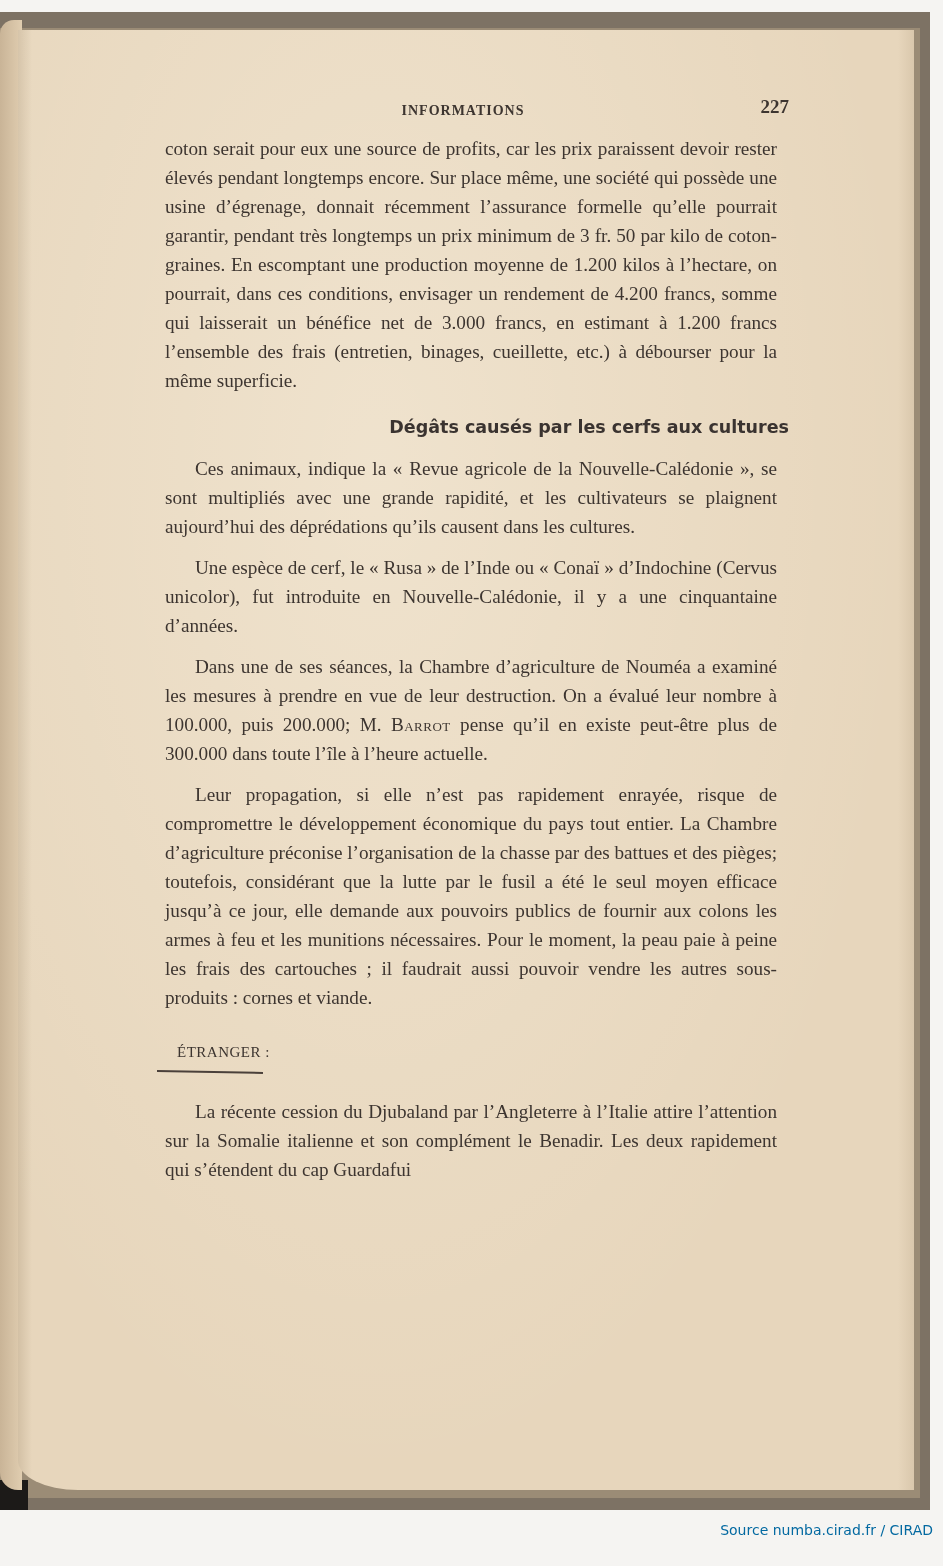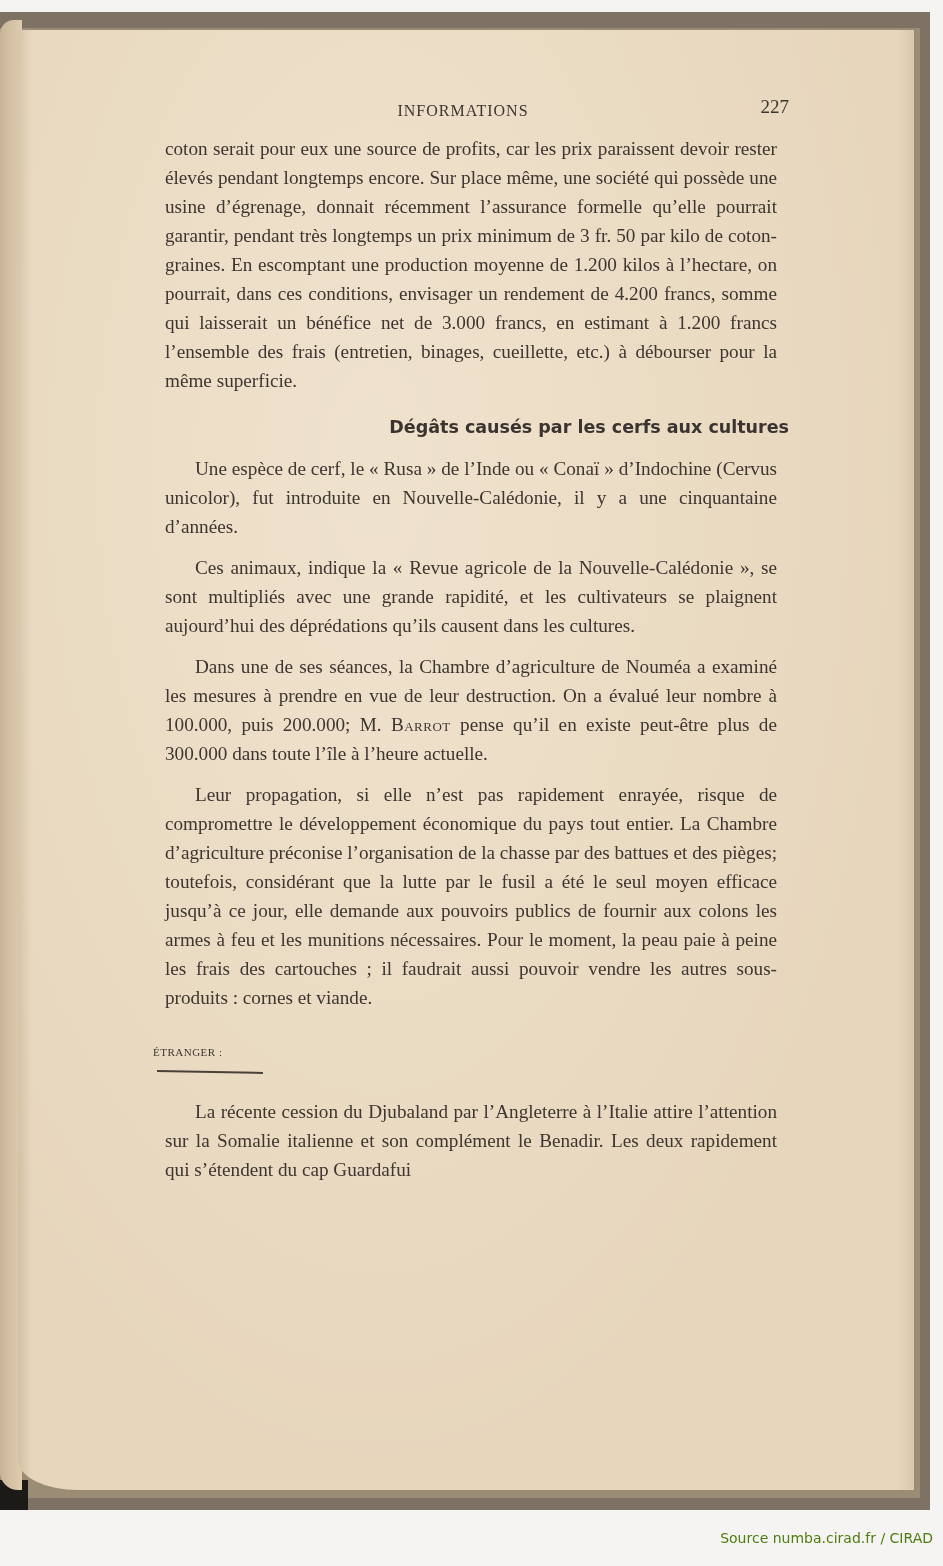--- a/index.html
+++ b/index.html
@@ -34,43 +34,43 @@
     }
     .content {
       position: absolute; left: 153px; top: 90px; width: 636px;
       color: #3d3530; font-size: 19.2px; line-height: 29px;
     }
     .running-head {
       position: relative; height: 32px; margin-bottom: 10px;
     }
     .rh-title {
       position: absolute; left: 0; right: 16px; text-align: center;
-      font-size: 16px; letter-spacing: 1px; top: 6px;
+      font-size: 14px; letter-spacing: 1px; top: 6px; font-weight: bold;
     }
     .rh-page {
-      position: absolute; right: 0; top: 2px; font-size: 19px; font-weight: normal;
+      position: absolute; right: 0; top: 2px; font-size: 19px; font-weight: bold;
     }
     p { margin: 12px; text-align: justify; text-align-last: left; }
     p.indent { text-indent: 30px; }
     .section-title {
       font-family: "DejaVu Sans", "Liberation Sans", sans-serif;
       font-weight: bold; font-size: 17.5px; text-align: right;
       line-height: 29px; margin: 18px 0 4px 0; color: #3a3330;
     }
     .smallcaps { font-variant: small-caps; letter-spacing: 0.5px; }
     .foreign-head {
-      font-size: 11px; letter-spacing: 0.5px; margin-top: 14px; display: inline-block;
+      font-size: 15px; letter-spacing: 0.5px; margin-top: 14px; display: inline-block; margin-left: 24px;
     }
     .foreign-rule {
       width: 106px; height: 2px; background: #4a403a; margin: 4px 0 24px 4px; transform: rotate(1deg);
     }
     .credit {
-      position: absolute; right: 10px; bottom: 20px;
+      position: absolute; right: 10px; bottom: 28px;
       font-family: "DejaVu Sans", "Liberation Sans", sans-serif;
-      font-size: 14px; color: #4d7c0f;
+      font-size: 14px; color: #0369a1;
     }
   </style>
 </head>
 <body>
 
 <div class="cover"></div>
 <div class="cover-inner"></div>
 <div class="dark-spine"></div>
 <div class="left-edge"></div>
 
@@ -81,22 +81,22 @@
     <span class="rh-title">INFORMATIONS</span>
     <span class="rh-page">227</span>
   </div>
 
   <p>coton serait pour eux une source de profits, car les prix paraissent devoir rester élevés pendant longtemps encore. Sur place même, une société qui possède une usine d’égrenage, donnait récemment l’assurance formelle qu’elle pourrait garantir, pendant très longtemps un prix minimum de 3 fr. 50 par kilo de coton-graines. En escomptant une production moyenne de 1.200 kilos à l’hectare, on pourrait, dans ces conditions, envisager un rendement de 4.200 francs, somme qui laisserait un bénéfice net de 3.000 francs, en estimant à 1.200 francs l’ensemble des frais (entretien, binages, cueillette, etc.) à débourser pour la même superficie.</p>
 
   <div class="section-title">
     <div>Dégâts causés par les cerfs aux cultures</div>
   </div>
 
+  <p class="indent">Ces animaux, indique la « Revue agricole de la Nouvelle-Calédonie », se sont multipliés avec une grande rapidité, et les cultivateurs se plaignent aujourd’hui des déprédations qu’ils causent dans les cultures.</p>
   <p class="indent">Une espèce de cerf, le « Rusa » de l’Inde ou « Conaï » d’Indochine (Cervus unicolor), fut introduite en Nouvelle-Calédonie, il y a une cinquantaine d’années.</p>
-  <p class="indent">Ces animaux, indique la « Revue agricole de la Nouvelle-Calédonie », se sont multipliés avec une grande rapidité, et les cultivateurs se plaignent aujourd’hui des déprédations qu’ils causent dans les cultures.</p>
   <p class="indent"><span>Dans une de ses séances, la Chambre d’agriculture de Nouméa a examiné les mesures à prendre en vue de leur destruction. On a évalué leur nombre à 100.000, puis 200.000; M. </span><span class="smallcaps">Barrot</span><span> pense qu’il en existe peut-être plus de 300.000 dans toute l’île à l’heure actuelle.</span></p>
   <p class="indent">Leur propagation, si elle n’est pas rapidement enrayée, risque de compromettre le développement économique du pays tout entier. La Chambre d’agriculture préconise l’organisation de la chasse par des battues et des pièges; toutefois, considérant que la lutte par le fusil a été le seul moyen efficace jusqu’à ce jour, elle demande aux pouvoirs publics de fournir aux colons les armes à feu et les munitions nécessaires. Pour le moment, la peau paie à peine les frais des cartouches ; il faudrait aussi pouvoir vendre les autres sous-produits : cornes et viande.</p>
 
   <div class="foreign-head">ÉTRANGER :</div>
   <div class="foreign-rule"></div>
 
   <p class="indent">La récente cession du Djubaland par l’Angleterre à l’Italie attire l’attention sur la Somalie italienne et son complément le Benadir. Les deux rapidement qui s’étendent du cap Guardafui</p>
 </div>
 
 <div class="credit">Source numba.cirad.fr / CIRAD</div>

